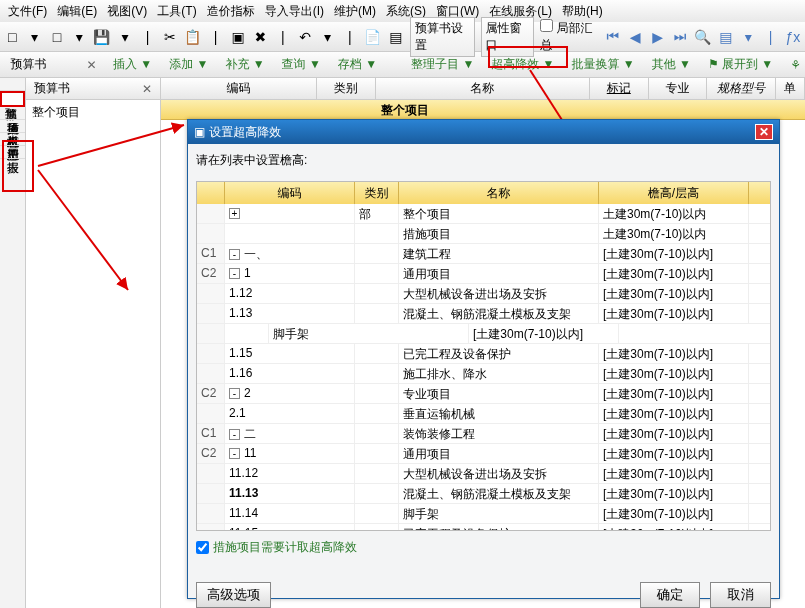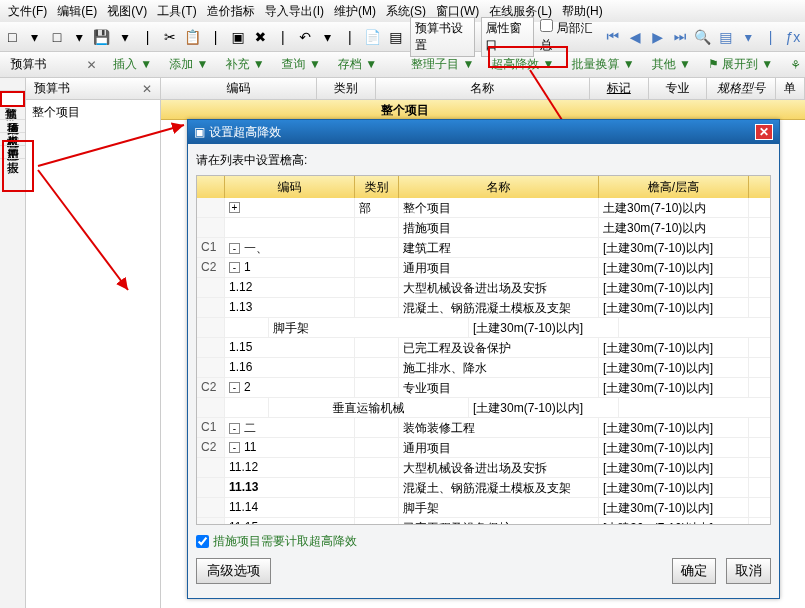--- a/index.html
+++ b/index.html
@@ -24,32 +24,32 @@
   .hcell { border-right: 1px solid #ccc; padding: 2px 4px; text-align: center; font-size: 12px; }
   .subhead { height: 20px; background: linear-gradient(#fcefaf,#f7d76a); border-bottom: 1px solid #d4b24d; padding: 2px 0 0 220px; font-weight: bold; }
 
   .arrow-canvas { position: absolute; left: 0; top: 0; pointer-events: none; }
   .red-box1 { position: absolute; border: 2px solid #d00; }
 
   .dialog { position: absolute; left: 187px; top: 119px; width: 593px; height: 480px; background: #f3f4f5; border: 1px solid #1b5fa0; box-shadow: 0 0 4px rgba(0,0,0,.3); }
   .dlg-title { height: 24px; background: linear-gradient(#2a83d4,#195c9e); color: #fff; display: flex; align-items: center; justify-content: space-between; padding: 0 6px; font-size: 12px; }
   .dlg-title .x { background: #d33; width: 18px; height: 16px; text-align: center; line-height: 14px; border: 1px solid #fff; font-weight: bold; }
   .dlg-body { padding: 8px; }
-  .dlg-hint { margin-bottom: 6px; }
+  .dlg-hint { margin-bottom: 12px; }
   .grid { border: 1px solid #bbb; background: #fff; height: 350px; overflow: auto; }
   .grid-head { display: flex; background: linear-gradient(#fcefaf,#f7d76a); height: 22px; font-size: 12px; position: sticky; top: 0; }
   .gh { border-right: 1px solid #d4b24d; text-align: center; padding-top: 3px; }
   .row { display: flex; height: 20px; border-bottom: 1px solid #eee; font-size: 12px; }
   .c { border-right: 1px solid #eee; padding: 2px 4px; overflow: hidden; white-space: nowrap; }
   .c.mark { background: #f7f7f7; color: #555; }
   .tree-toggle { display: inline-block; width: 11px; height: 11px; border: 1px solid #888; text-align: center; line-height: 9px; font-size: 10px; margin-right: 4px; background: #fff; }
   .dlg-foot { margin-top: 8px; display: flex; align-items: center; }
   .chk { display: flex; align-items: center; gap: 4px; }
-  .dlg-btns { margin-top: 8px; display: flex; gap: 10px; justify-content: flex-end; }
-  .btn { padding: 3px 8px; border: 1px solid #888; background: linear-gradient(#fff,#ddd); }
+  .dlg-btns { margin-top: 26px; display: flex; gap: 10px; justify-content: flex-end; }
+  .btn { padding: 3px 16px; border: 1px solid #888; background: linear-gradient(#fff,#ddd); }
   .adv { padding: 3px 10px; border: 1px solid #888; background: linear-gradient(#fff,#ddd); }
 </style>
 </head>
 <body>
 
 <div class="menubar" id="menubar">
     <span>文件(F)</span>
     <span>编辑(E)</span>
     <span>视图(V)</span>
     <span>工具(T)</span>
@@ -245,22 +245,23 @@
           </div>
           <div class="row">
             <div class="c mark" style="width: 28px;">C2</div>
             <div class="c" style="width: 130px;"><span class="tree-toggle">-</span>2</div>
             <div class="c" style="width: 44px;"></div>
             <div class="c" style="width: 200px;">专业项目</div>
             <div class="c" style="width: 150px;">[土建30m(7-10)以内]</div>
           </div>
           <div class="row">
             <div class="c mark" style="width: 28px;"></div>
-            <div class="c" style="width: 44px;"></div>
-            <div class="c" style="width: 200px; text-align: center;">垂直运输机械</div>
+            <div class="c" style="width: 130px;">    2.1</div>
+            <div class="c" style="width: 44px;"></div>
+            <div class="c" style="width: 200px;">垂直运输机械</div>
             <div class="c" style="width: 150px;">[土建30m(7-10)以内]</div>
           </div>
           <div class="row">
             <div class="c mark" style="width: 28px;">C1</div>
             <div class="c" style="width: 130px;"><span class="tree-toggle">-</span>二</div>
             <div class="c" style="width: 44px;"></div>
             <div class="c" style="width: 200px;">装饰装修工程</div>
             <div class="c" style="width: 150px;">[土建30m(7-10)以内]</div>
           </div>
           <div class="row">

